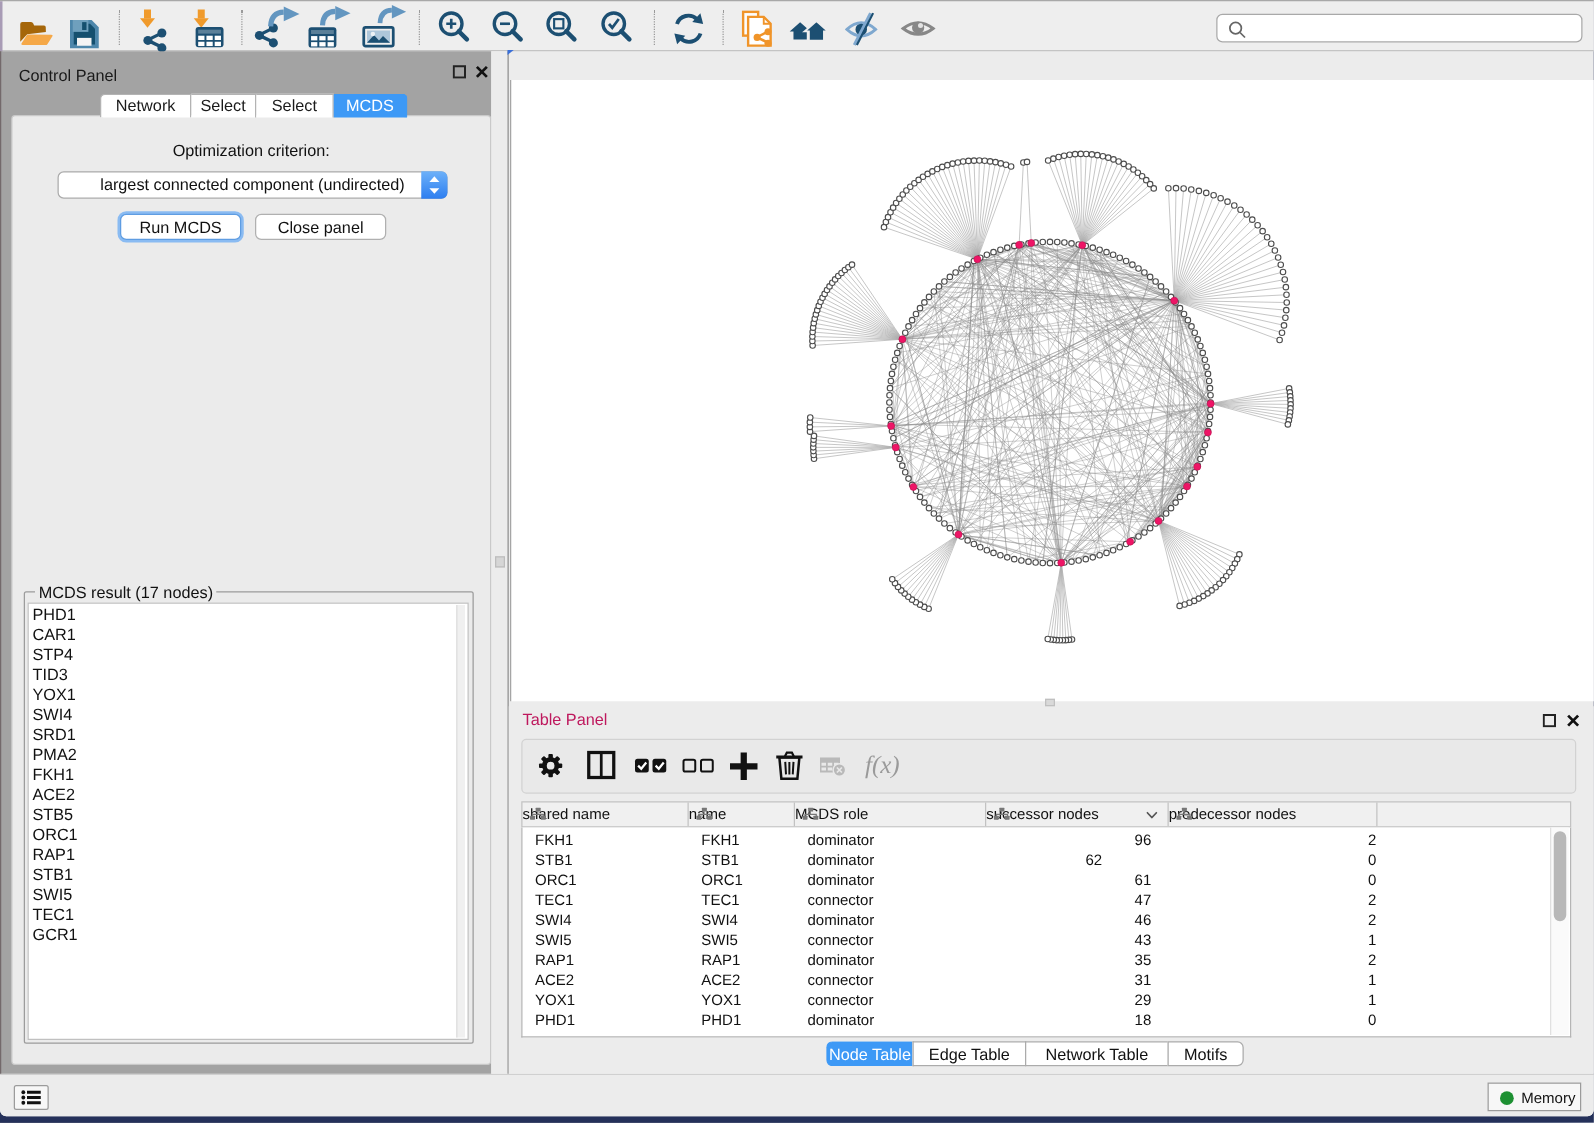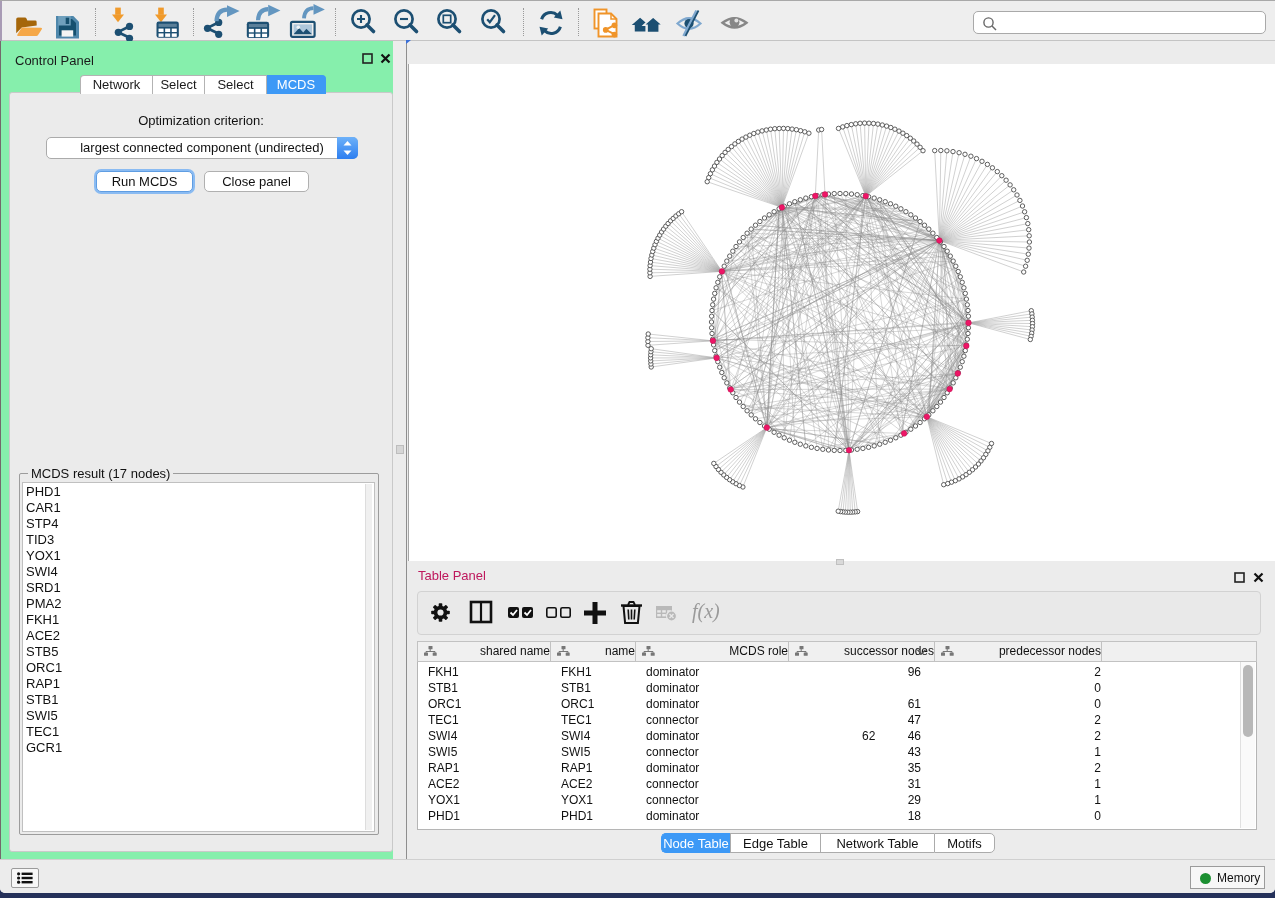--- a/index.html
+++ b/index.html
@@ -10,21 +10,21 @@
 
 #toolbar { position:absolute; left:0; top:0; width:1275px; height:41px;
   background:#eeeeee; border-bottom:1px solid #c4c4c4; border-top:1px solid #a8a8a8; }
 #toolbar .edgeL { position:absolute; left:0; top:0; width:2px; height:41px; background:#a89bb5; }
 .tbi { position:absolute; top:5px; width:34px; height:34px; }
 .tsep { position:absolute; top:7px; width:0; height:28px; border-left:1px dotted #9a9a9a; }
 #searchbox { position:absolute; left:973px; top:10px; width:293px; height:23px;
   background:#fff; border:1px solid #a9a9a9; border-radius:5px; }
 #searchbox svg { position:absolute; left:8px; top:4px; }
 
-#cpanel { position:absolute; left:0; top:41px; width:393px; height:818px; background:#86efac; border-left:1px solid #73696b;}
+#cpanel { position:absolute; left:0; top:41px; width:393px; height:818px; background:#a3a3a3; border-left:1px solid #73696b;}
 #cpanel .title { position:absolute; left:14px; top:12px; font-size:13px; color:#1a1a1a; }
 .wbtn { position:absolute; top:49px; width:11px; height:11px; }
 #cpanel .inner { position:absolute; left:8px; top:51px; width:384px; height:760px;
   background:#ebebeb; border:1px solid #c9c9c9; border-radius:3px; }
 .tabrow { position:absolute; top:-18px; height:19px; display:flex; }
 .tab { height:19px; background:#fff; border:1px solid #b3b3b3;
   border-bottom:none; font-size:13px; color:#1a1a1a; line-height:18px; text-align:center; }
 .tab.first { border-radius:4px 0 0 0; }
 .tab.mid { border-left:none; }
 .tab.sel { background:#3d99f6; color:#fff; border-color:#3d99f6; border-radius:0 4px 0 0; border-left:none;}
@@ -55,21 +55,21 @@
 #netcanvas { position:absolute; left:1px; top:23px; width:867px; height:497px; background:#fff; border-left:1px solid #a5a5a5;}
 #corner-tri { position:absolute; left:-1px; top:-1px; width:0; height:0;
   border-top:4px solid #3a6fd8; border-right:5px solid transparent; }
 
 #tpanel { position:absolute; left:407px; top:565px; width:868px; height:294px; background:#ececec; }
 #tpanel .title { position:absolute; left:11px; top:3px; font-size:13px; color:#be185d; }
 #ttool { position:absolute; left:10px; top:26px; width:844px; height:44px;
   background:#e9e9e9; border:1px solid #d2d2d2; border-radius:4px; }
 #thead { position:absolute; left:10px; top:76px; width:840px; height:21px; background:#f0f0f0;
   border:1px solid #c2c2c2; display:flex; font-size:12px; color:#111; }
-#thead .col { position:relative; height:19px; border-right:1px solid #c2c2c2; text-align:right; line-height:19px;}
+#thead .col { position:relative; height:19px; border-right:1px solid #c2c2c2; text-align:left; line-height:19px;}
 #tbody { position:absolute; left:10px; top:97px; width:840px; height:168px; background:#fff;
   border:1px solid #b5b5b5; border-top:none; font-size:12px; color:#111; }
 .trow { position:absolute; height:16px; line-height:16px; }
 #tscroll { position:absolute; right:1px; top:0px; width:15px; height:166px; background:#fafafa; border-left:1px solid #e0e0e0;}
 #tscroll .thumb { position:absolute; left:2px; top:3px; width:10px; height:72px; background:#b8b8b8; border-radius:5px; }
 
 #btabs { position:absolute; left:254px; top:268px; height:20px; display:flex; }
 .btab { height:20px; background:#fff; border:1px solid #ababab; border-right:none;
   font-size:13px; color:#111; line-height:19px; text-align:center; }
 .btab.sel { background:#3d99f6; color:#fff; border-color:#3d99f6; }
@@ -1252,21 +1252,21 @@
   </div>
   <div id="tbody">
       <div class="trow" style="left:10px;top:2px;">FKH1</div>
       <div class="trow" style="left:143px;top:2px;">FKH1</div>
       <div class="trow" style="left:228px;top:2px;">dominator</div>
       <div class="trow" style="left:437px;top:2px;width:66px;text-align:right;">96</div>
       <div class="trow" style="left:600px;top:2px;width:83px;text-align:right;">2</div>
       <div class="trow" style="left:10px;top:18px;">STB1</div>
       <div class="trow" style="left:143px;top:18px;">STB1</div>
       <div class="trow" style="left:228px;top:18px;">dominator</div>
-      <div class="trow" style="left:444px;top:18px;width:66px;text-align:left;margin-top:48px;">62</div>
+      <div class="trow" style="left:424px;top:18px;width:66px;text-align:center;">62</div>
       <div class="trow" style="left:600px;top:18px;width:83px;text-align:right;">0</div>
       <div class="trow" style="left:10px;top:34px;">ORC1</div>
       <div class="trow" style="left:143px;top:34px;">ORC1</div>
       <div class="trow" style="left:228px;top:34px;">dominator</div>
       <div class="trow" style="left:437px;top:34px;width:66px;text-align:right;">61</div>
       <div class="trow" style="left:600px;top:34px;width:83px;text-align:right;">0</div>
       <div class="trow" style="left:10px;top:50px;">TEC1</div>
       <div class="trow" style="left:143px;top:50px;">TEC1</div>
       <div class="trow" style="left:228px;top:50px;">connector</div>
       <div class="trow" style="left:437px;top:50px;width:66px;text-align:right;">47</div>

